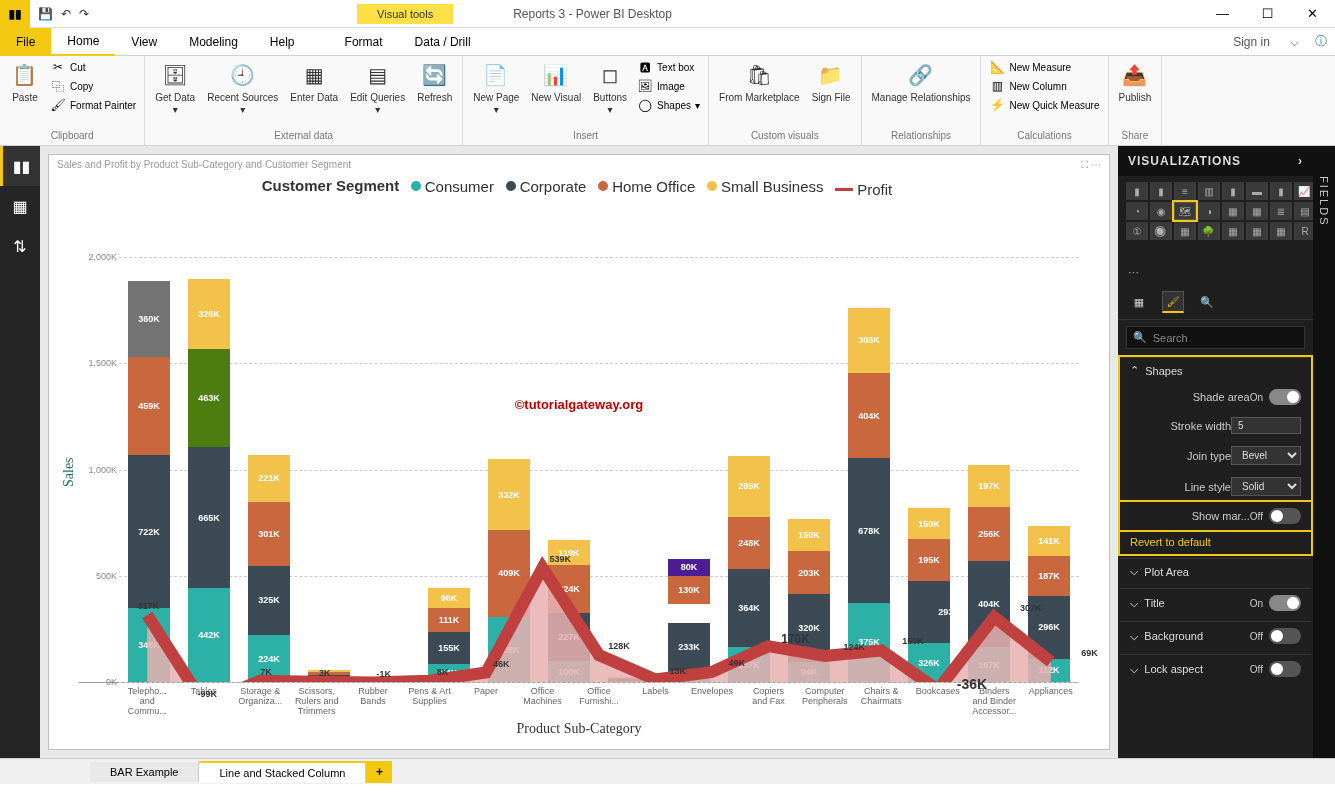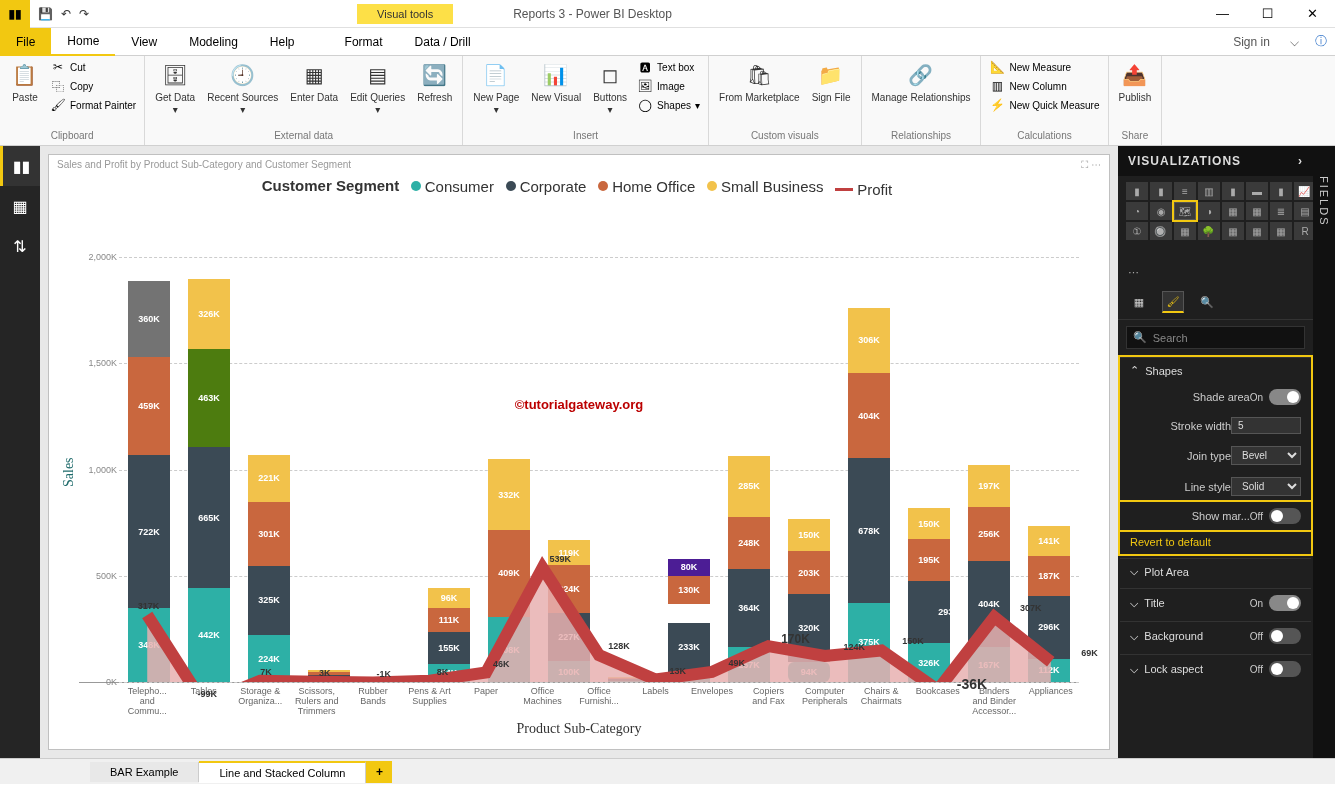--- a/index.html
+++ b/index.html
@@ -365,21 +365,21 @@
                 <div class="barcol">
                   <div class="seg" style="background: rgb(242, 194, 75); height: 12.6667%;">285K</div>
                   <div class="seg" style="background: rgb(201, 103, 62); height: 11.0222%;">248K</div>
                   <div class="seg" style="background: rgb(59, 74, 85); height: 16.1778%;">364K</div>
                   <div class="seg" style="background: rgb(45, 176, 166); height: 7.42222%;">167K</div>
                 </div>
                 <div class="barcol">
                   <div class="seg" style="background: rgb(242, 194, 75); height: 6.66667%;">150K</div>
                   <div class="seg" style="background: rgb(201, 103, 62); height: 9.02222%;">203K</div>
                   <div class="seg" style="background: rgb(59, 74, 85); height: 14.2222%;">320K</div>
-                  <div class="seg" style="background: rgb(45, 176, 166); height: 4.17778%; border-radius: 6px;">94K</div>
+                  <div class="seg" style="background: rgb(45, 176, 166); height: 4.17778%;">94K</div>
                 </div>
                 <div class="barcol">
                   <div class="seg" style="background: rgb(242, 194, 75); height: 13.6%;">306K</div>
                   <div class="seg" style="background: rgb(201, 103, 62); height: 17.9556%;">404K</div>
                   <div class="seg" style="background: rgb(59, 74, 85); height: 30.1333%;">678K</div>
                   <div class="seg" style="background: rgb(45, 176, 166); height: 16.6667%;">375K</div>
                 </div>
                 <div class="barcol">
                   <div class="seg" style="background: rgb(242, 194, 75); height: 6.66667%;">150K</div>
                   <div class="seg" style="background: rgb(201, 103, 62); height: 8.66667%;">195K</div>

